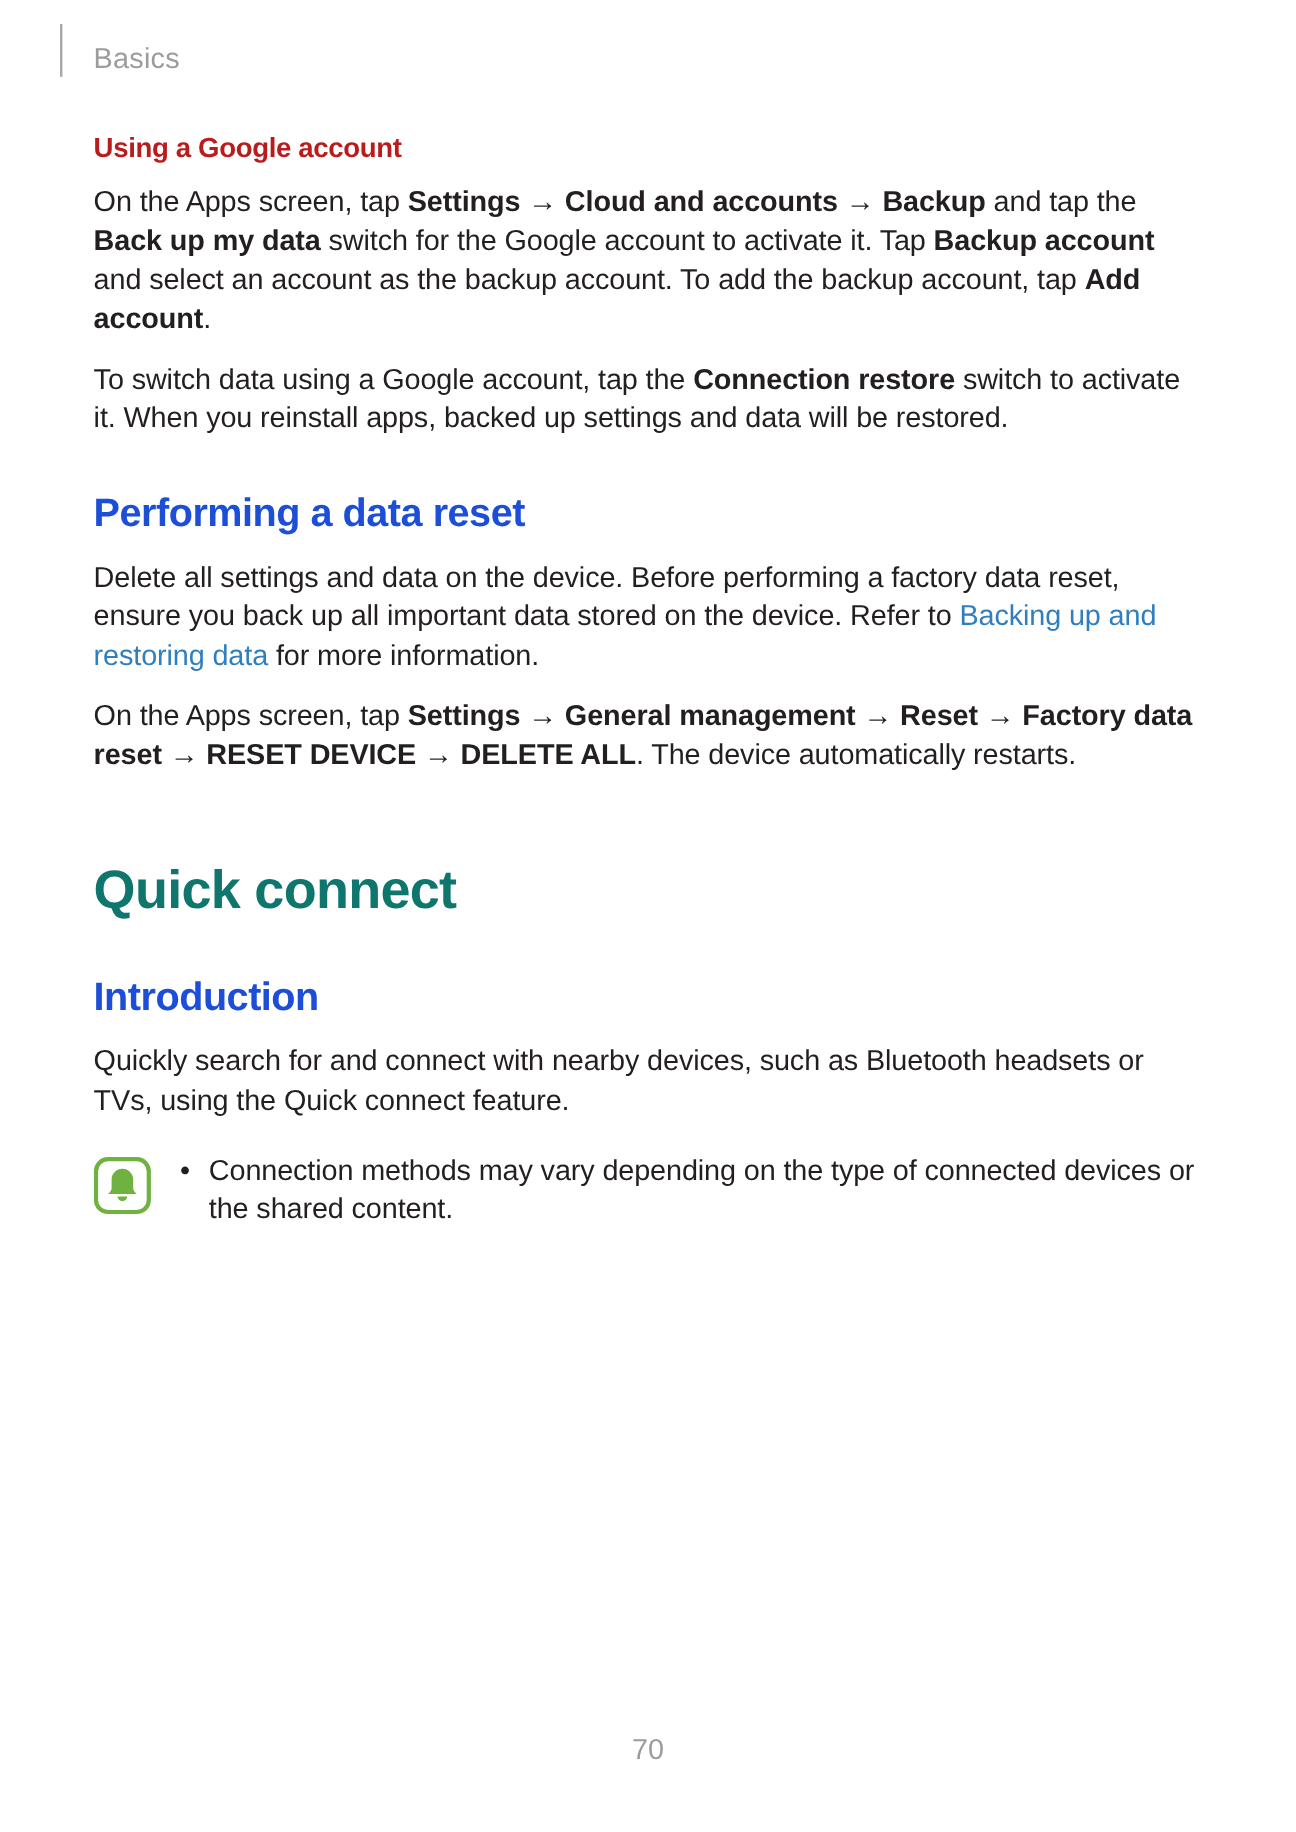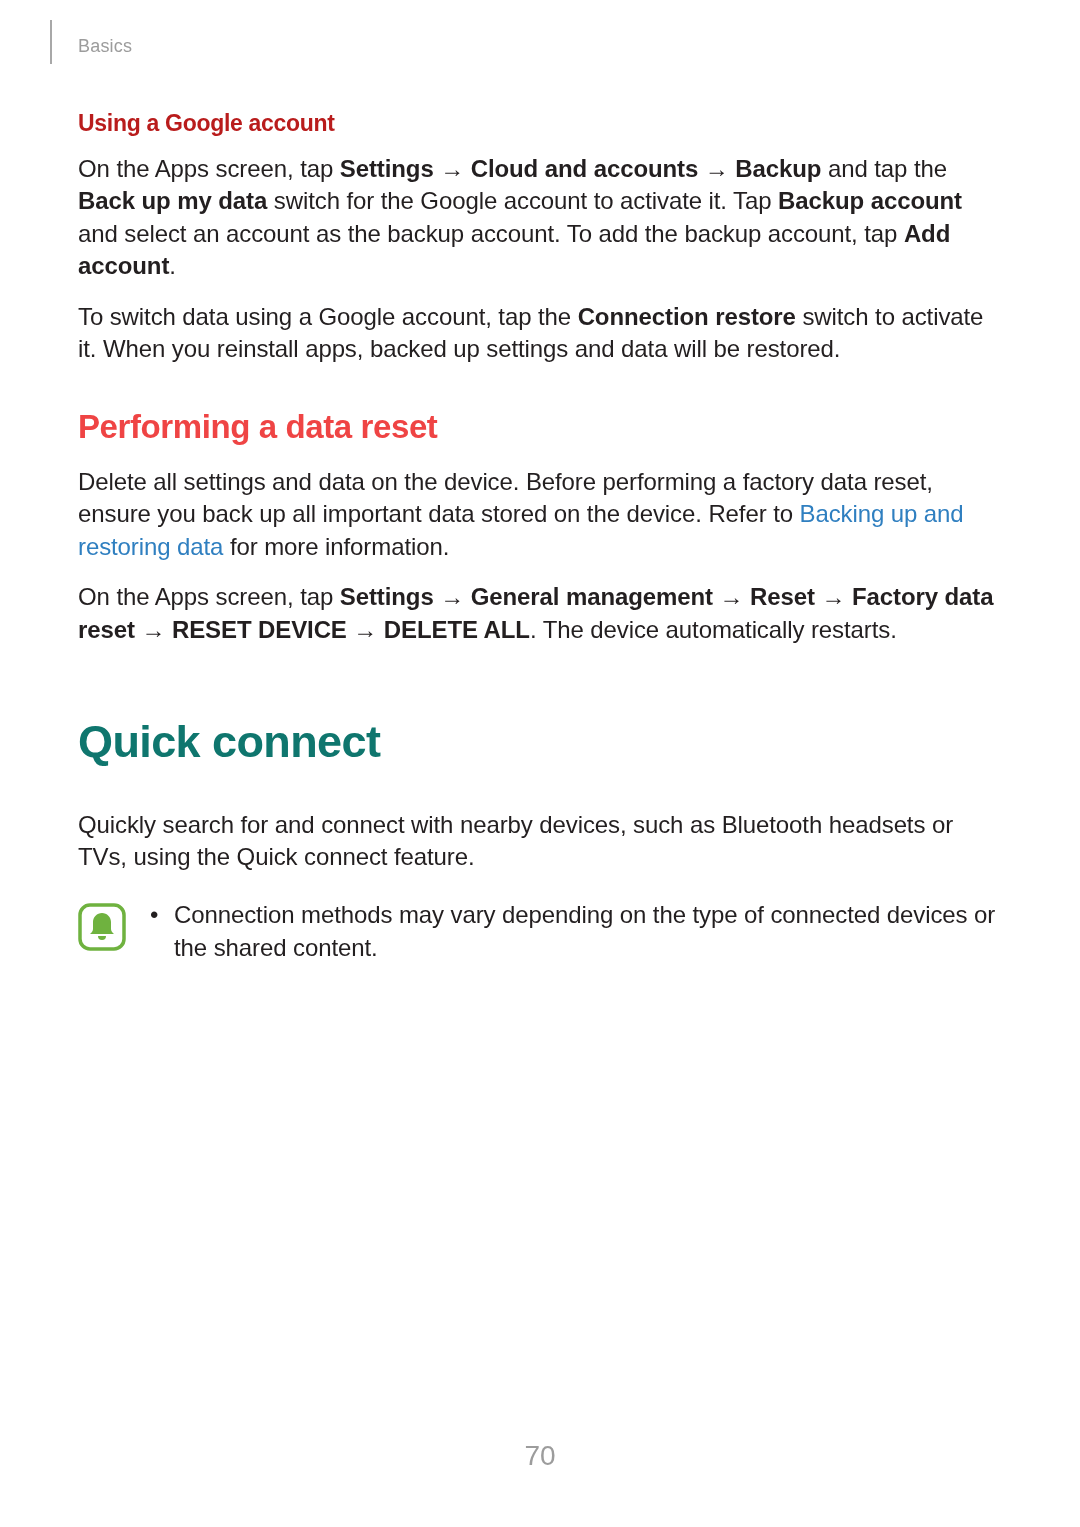--- a/index.html
+++ b/index.html
@@ -36,42 +36,42 @@
     top: -10px;
     width: 2px;
     height: 44px;
     background: #a8a8a8;
   }
   .header .label {
     position: absolute;
     left: 78px;
     top: 4px;
     color: #9c9c9c;
-    font-size: 18px;
+    font-size: 24px;
     letter-spacing: 0.2px;
   }
   .content {
     position: absolute;
     left: 78px;
     right: 78px;
     top: 108px;
   }
   h3.section-sub {
     font-size: 23px;
     font-weight: 700;
     margin: 0 0 14px 0;
     color: #b91c1c;
     letter-spacing: -0.3px;
   }
   p { margin: 0 0 18px 0; }
   p.tight { margin-bottom: 26px; }
   .bold { font-weight: 700; }
   .arrow { font-weight: 400; }
   h2.section-h2 {
-    color: #ef4444;
+    color: #1d4ed8;
     font-size: 33px;
     font-weight: 700;
     margin: 40px 0 16px 0;
     letter-spacing: -0.4px;
   }
   h1.section-h1 {
     color: #0f766e;
     font-size: 45px;
     font-weight: 700;
     margin: 66px 0 36px 0;
@@ -112,21 +112,21 @@
     font-size: 24px;
     line-height: 1.35;
   }
   .page-number {
     position: absolute;
     bottom: 52px;
     left: 0;
     width: 100%;
     text-align: center;
     color: #9c9c9c;
-    font-size: 28px;
+    font-size: 24px;
   }
 </style>
 </head>
 <body>
 
 <div class="page">
 
   <div class="header">
     <div class="rule"></div>
     <div class="label">Basics</div>
@@ -149,20 +149,21 @@
     <p>
       <span>Delete all settings and data on the device. Before performing a factory data reset, ensure you back up all important data stored on the device. Refer to </span><a class="inline-link" href="#">Backing up and restoring data</a><span> for more information.</span>
     </p>
 
     <p>
       <span>On the Apps screen, tap </span><span class="bold">Settings</span><span class="arrow"> → </span><span class="bold">General management</span><span class="arrow"> → </span><span class="bold">Reset</span><span class="arrow"> → </span><span class="bold">Factory data reset</span><span class="arrow"> → </span><span class="bold">RESET DEVICE</span><span class="arrow"> → </span><span class="bold">DELETE ALL</span><span>. The device automatically restarts.</span>
     </p>
 
     <h1 class="section-h1">Quick connect</h1>
 
+    <h2 class="section-h2" style="margin-top:30px;">Introduction</h2>
 
     <p class="tight">Quickly search for and connect with nearby devices, such as Bluetooth headsets or TVs, using the Quick connect feature.</p>
 
     <div class="note-block">
       <div class="note-icon">
         <svg viewBox="0 0 48 48" width="48" height="48">
           <rect x="2" y="2" width="44" height="44" rx="10" ry="10" fill="none" stroke="#6fb23f" stroke-width="3.5"></rect>
           <path d="M24 10 c-5 0 -9 4 -9 9 v7 c0 2 -1 3 -3 5 h24 c-2 -2 -3 -3 -3 -5 v-7 c0 -5 -4 -9 -9 -9 z" fill="#6fb23f"></path>
           <path d="M20 33 a4 4 0 0 0 8 0 z" fill="#6fb23f"></path>
         </svg>

